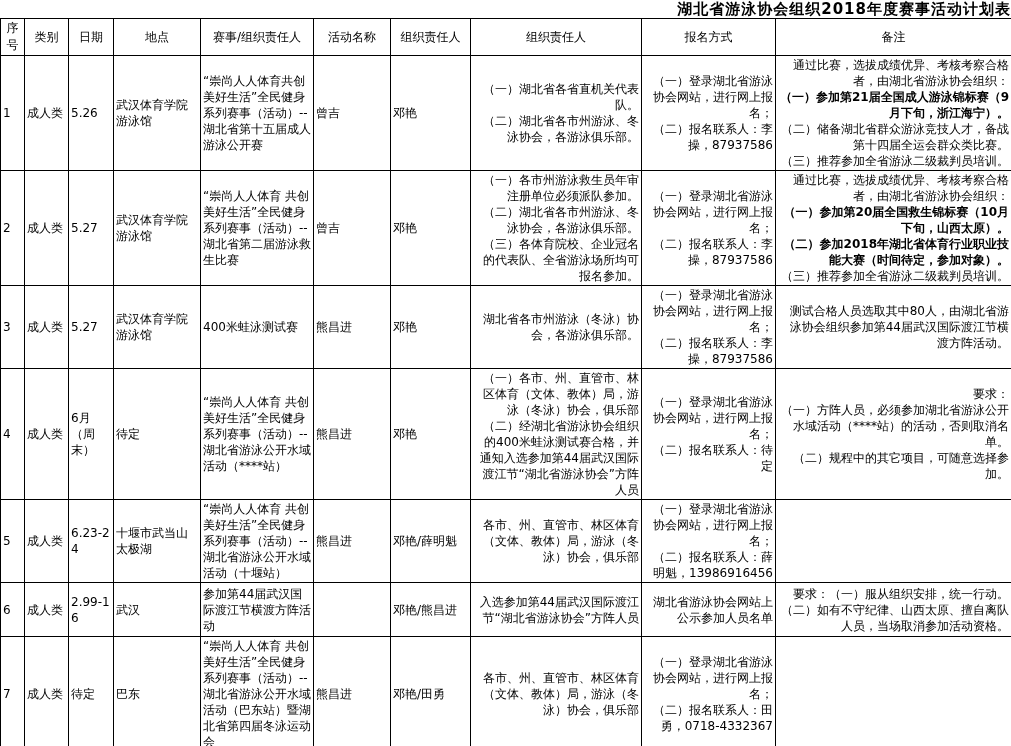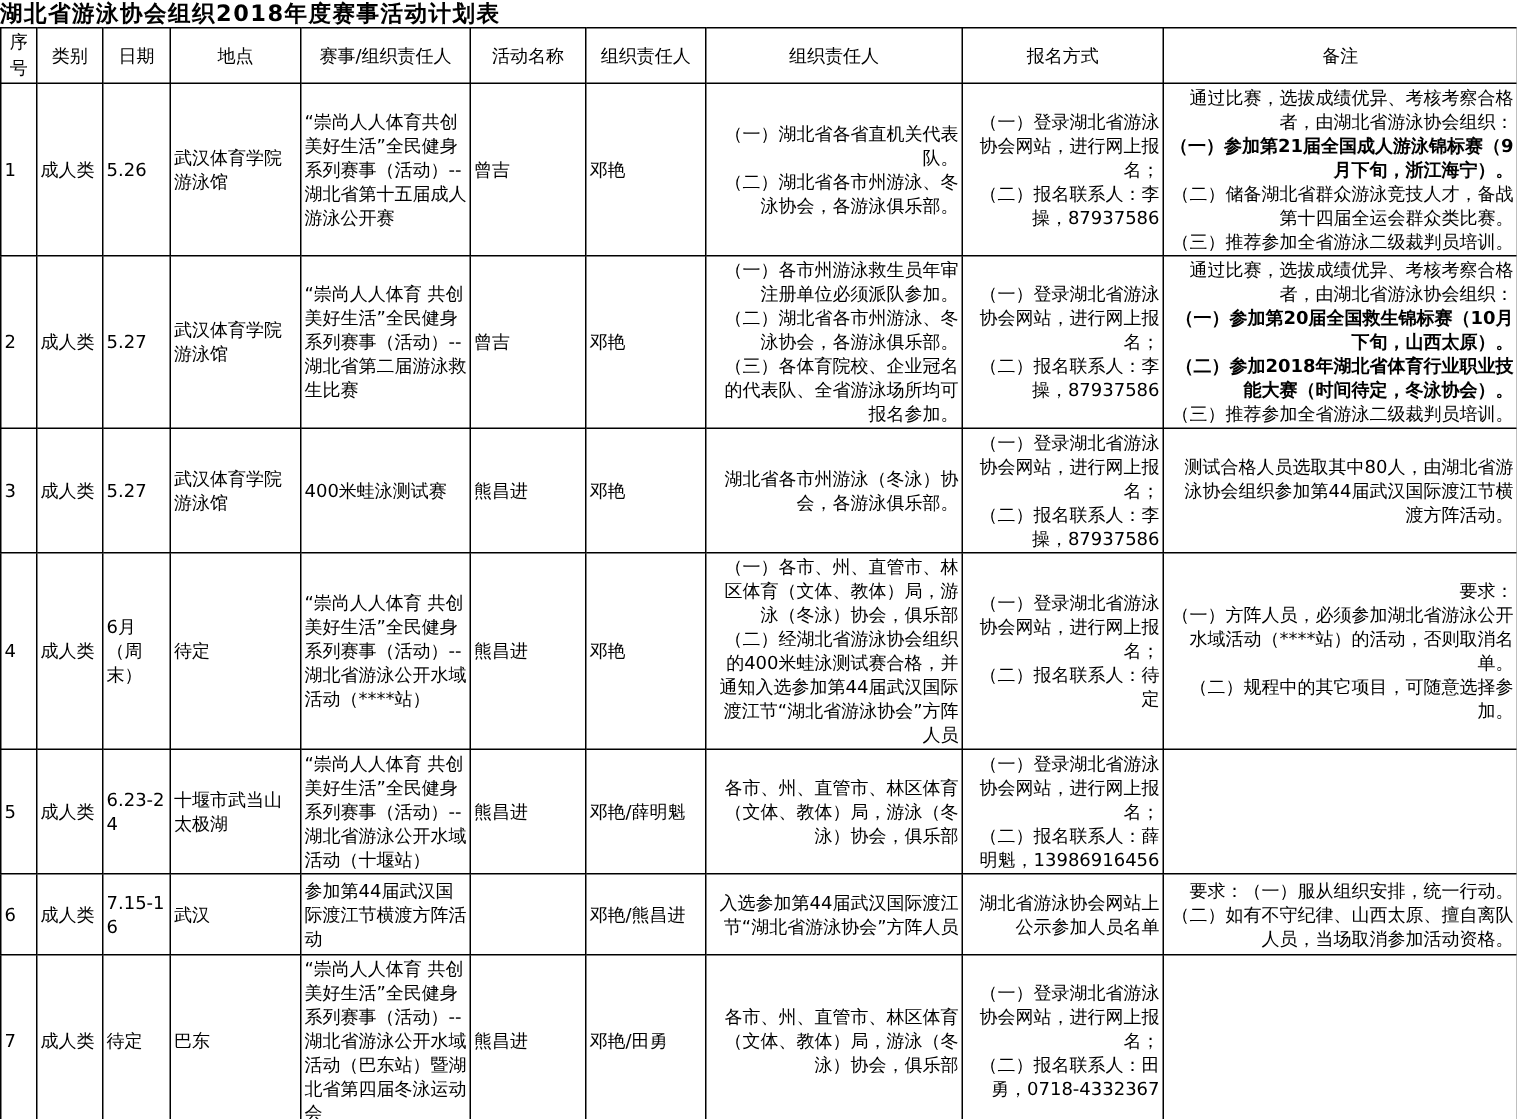--- a/index.html
+++ b/index.html
@@ -5,21 +5,21 @@
   * { margin:0; padding:0; box-sizing:border-box; }
   html,body { background:#fff; }
   body {
     width:1011px; height:746px;
     font-family:"DejaVu Sans", sans-serif;
     color:#000;
     overflow:hidden;
   }
   .title {
     height:18px; line-height:18px;
-    text-align:left;
+    text-align:right;
     font-size:15px; font-weight:bold;
     letter-spacing:1px;
   }
   table {
     width:1011px;
     border-collapse:collapse;
     table-layout:fixed;
   }
   th, td {
     border:1px solid #000;
@@ -138,21 +138,21 @@
           <div class="para">（二）湖北省各市州游泳、冬泳协会，各游泳俱乐部。</div>
           <div class="para">（三）各体育院校、企业冠名的代表队、全省游泳场所均可报名参加。</div>
         </td>
         <td class="l">
           <div class="para">（一）登录湖北省游泳协会网站，进行网上报名；</div>
           <div class="para">（二）报名联系人：李操，87937586</div>
         </td>
         <td class="l">
           <div class="para">通过比赛，选拔成绩优异、考核考察合格者，由湖北省游泳协会组织：</div>
           <div class="para b">（一）参加第20届全国救生锦标赛（10月下旬，山西太原）。</div>
-          <div class="para b">（二）参加2018年湖北省体育行业职业技能大赛（时间待定，冬泳协会）。</div>
+          <div class="para b">（二）参加2018年湖北省体育行业职业技能大赛（时间待定，参加对象）。</div>
           <div class="para">（三）推荐参加全省游泳二级裁判员培训。</div>
         </td>
       </tr>
       <tr style="height: 66px;">
         <td class="c">
           <div class="para">3</div>
         </td>
         <td class="c">
           <div class="para">成人类</div>
         </td>
@@ -250,21 +250,21 @@
         <td class="l"></td>
       </tr>
       <tr style="height: 54px;">
         <td class="c">
           <div class="para">6</div>
         </td>
         <td class="c">
           <div class="para">成人类</div>
         </td>
         <td class="c">
-          <div class="para">7.15-16</div>
+          <div class="para">2.99-16</div>
         </td>
         <td class="c">
           <div class="para">武汉</div>
         </td>
         <td class="c">
           <div class="para">参加第44届武汉国际渡江节横渡方阵活动</div>
         </td>
         <td class="c">
           <div class="para"></div>
         </td>

